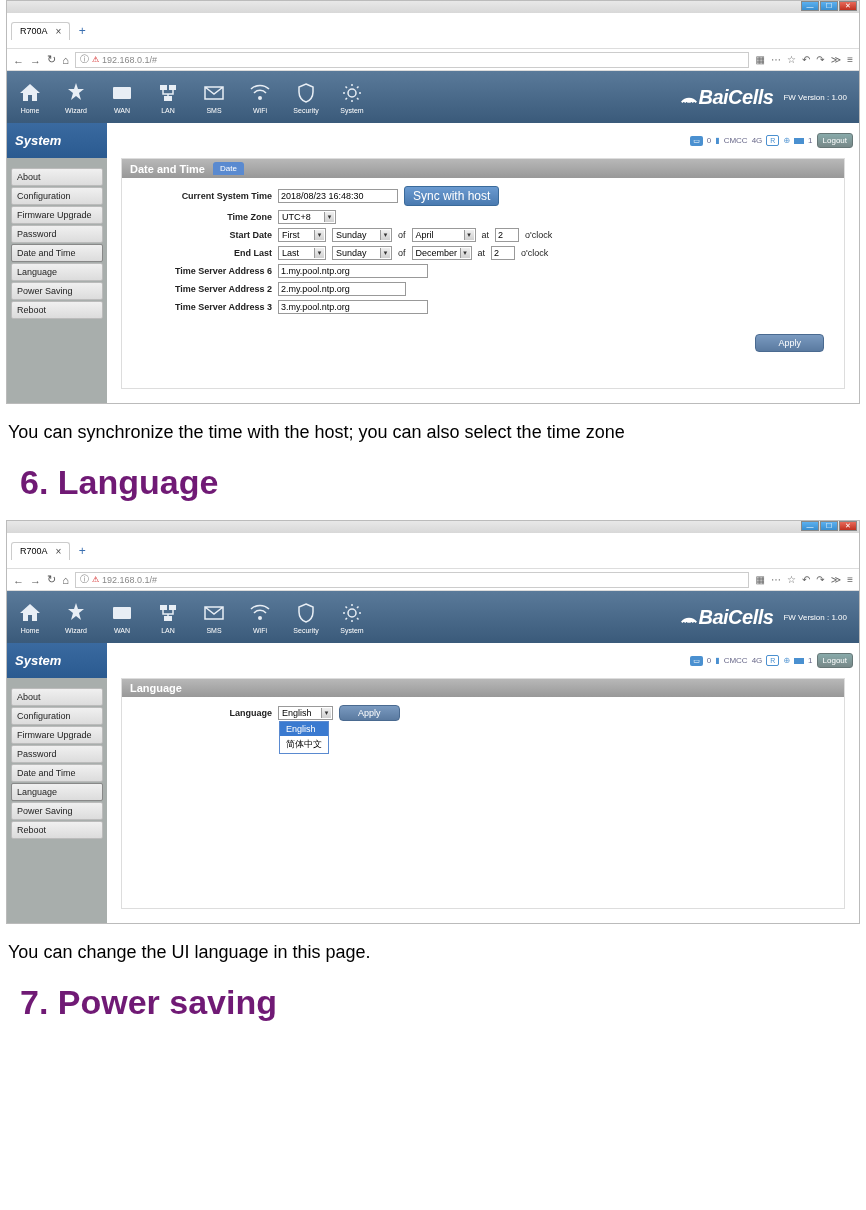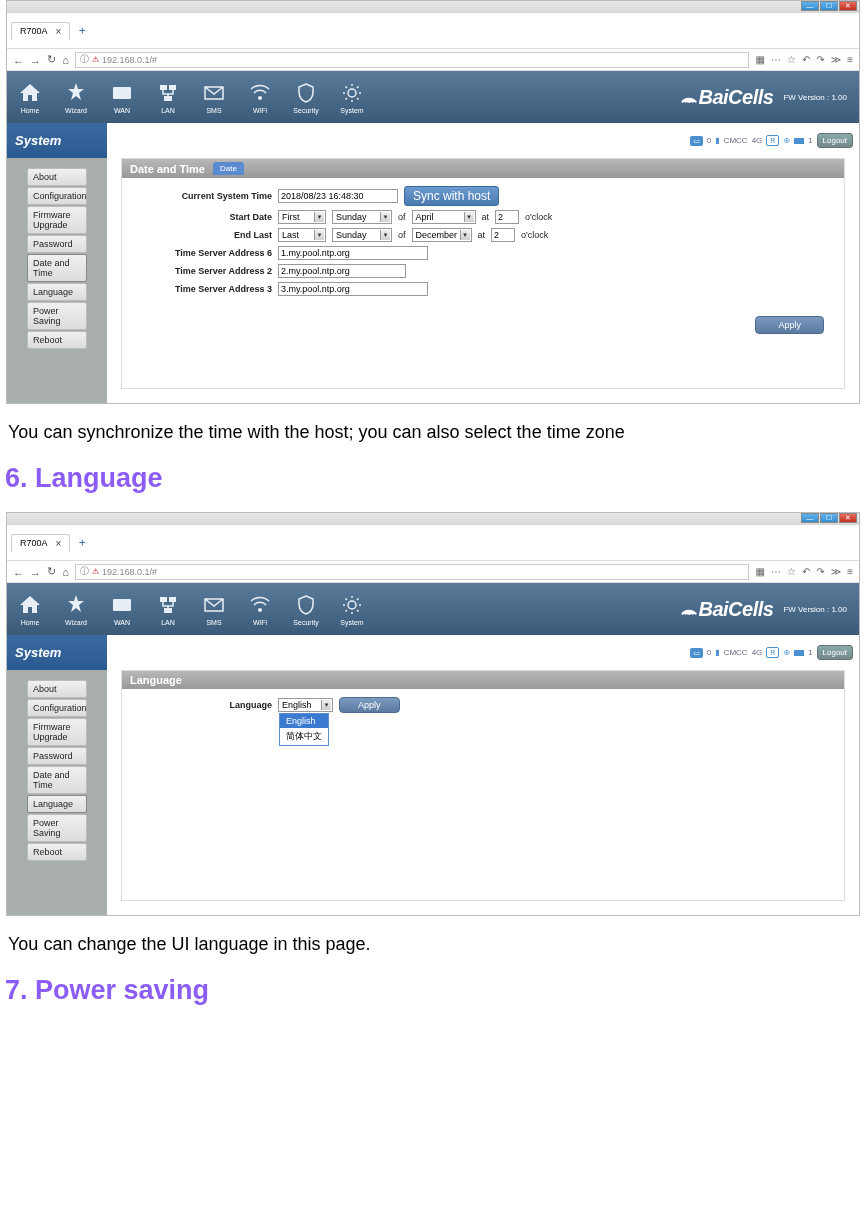--- a/index.html
+++ b/index.html
@@ -1,18 +1,18 @@
 <!DOCTYPE html>
 <html><head>
 <meta charset="utf-8">
 <style>
 * { box-sizing: border-box; margin: 0; padding: 0; }
 body { font-family: Arial, sans-serif; background: #fff; width: 866px; }
 .doc-text { font-size: 18px; margin: 18px 8px; color: #000; }
-.doc-heading { font-size: 27px; margin: 20px 5px 18px; color: #8b5cf6; }
+.doc-heading { font-size: 34px; margin: 20px 20px 18px; color: #701a75; }
 
 .screenshot-frame { border: 1px solid #bbb; margin: 0 6px 6px; background: #fff; position: relative; overflow: hidden; }
 
 
 .win-titlebar { height: 12px; background: linear-gradient(#e8e8e8,#d8d8d8); position: relative; }
 .win-btns { position: absolute; right: 2px; top: 0; display: flex; gap: 1px; }
 .win-btn { width: 18px; height: 10px; font-size: 7px; display: flex; align-items: center; justify-content: center; color: #fff; border: 1px solid #888; }
 .win-min { background: linear-gradient(#5bb0f0,#3a8fd0); }
 .win-max { background: linear-gradient(#5bb0f0,#3a8fd0); }
 .win-close { background: linear-gradient(#e86a5a,#c03020); }
@@ -40,21 +40,21 @@
 .nav-icon svg { width: 24px; height: 24px; fill: #e8eef5; }
 .brand { margin-left: auto; display: flex; align-items: center; gap: 10px; }
 .brand-logo { color: #fff; font-size: 20px; font-weight: bold; font-style: italic; letter-spacing: -0.5px; display: flex; align-items: center; }
 .brand-logo .wifi-arc { width: 22px; height: 18px; margin-right: -2px; }
 .fw-version { color: #fff; font-size: 8px; margin-right: 6px; }
 
 
 .content-area { display: flex; min-height: 280px; }
 .sidebar { width: 100px; background: #a8aeac; }
 .sidebar-title { background: linear-gradient(#3a6aa0,#2a5a90); color: #fff; font-weight: bold; font-size: 13px; font-style: italic; padding: 6px 8px; height: 35px; display:flex; align-items:center; }
-.sidebar-items { padding: 10px 20px; display: flex; flex-direction: column; gap: 1px; }
+.sidebar-items { padding: 10px 4px; display: flex; flex-direction: column; gap: 1px; }
 .sidebar-item { background: linear-gradient(#f0f0f0,#dcdcdc); border: 1px solid #bbb; border-radius: 2px; font-size: 9px; padding: 3px 5px; color: #222; cursor: pointer; }
 .sidebar-item.active { border-color: #888; }
 
 .main { flex: 1; background: #fff; display: flex; flex-direction: column; }
 .status-bar { height: 35px; display: flex; align-items: center; justify-content: flex-end; gap: 4px; padding: 0 6px; font-size: 8px; color: #668; }
 .status-bar .badge { background: #4a90d0; color: #fff; padding: 1px 3px; border-radius: 2px; font-size: 7px; }
 .status-bar .sig { color: #4a90d0; }
 .status-bar .bat { width: 10px; height: 6px; background: #4a90d0; }
 .logout-btn { background: linear-gradient(#8aa,#788); color: #fff; font-size: 8px; padding: 2px 5px; border-radius: 3px; border: 1px solid #677; }
 
@@ -232,20 +232,27 @@
             <span>Date and Time</span>
             <span class="panel-tab">Date</span>
           </div>
           <div class="form-rows">
             <div class="form-row">
               <div class="form-label">Current System Time</div>
               <input class="text-input" style="width: 120px;" value="2018/08/23 16:48:30">
               <span class="small-btn">Sync with host</span>
             </div>
             <div class="form-row">
+              <div class="form-label">Time Zone</div>
+              <div class="select-input" style="width:58px">
+                  <span>UTC+8</span>
+                  <span class="select-arrow">▾</span>
+                </div>
+            </div>
+            <div class="form-row">
               <div class="form-label">Start Date</div>
               <div class="select-input" style="width:48px">
                   <span>First</span>
                   <span class="select-arrow">▾</span>
                 </div>
               <div class="select-input" style="width:60px">
                   <span>Sunday</span>
                   <span class="select-arrow">▾</span>
                 </div>
               <span class="plain-text">of</span>

